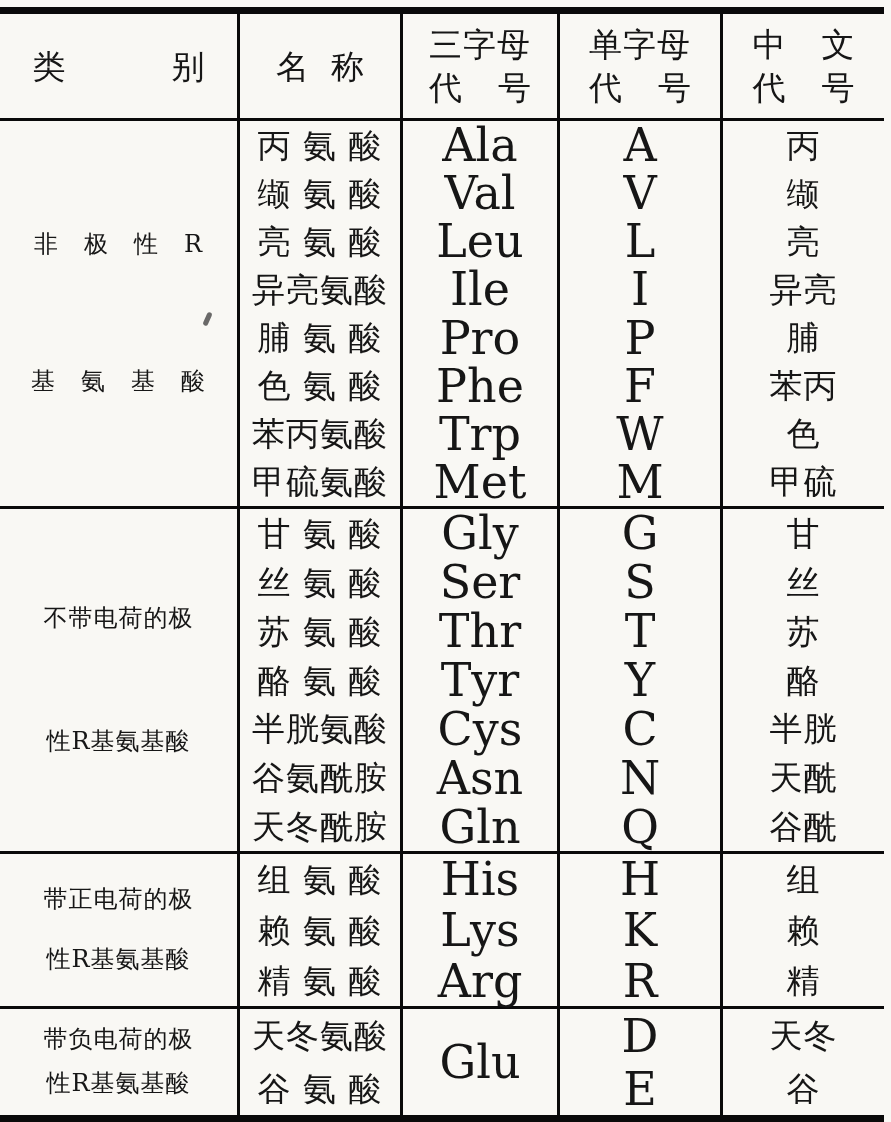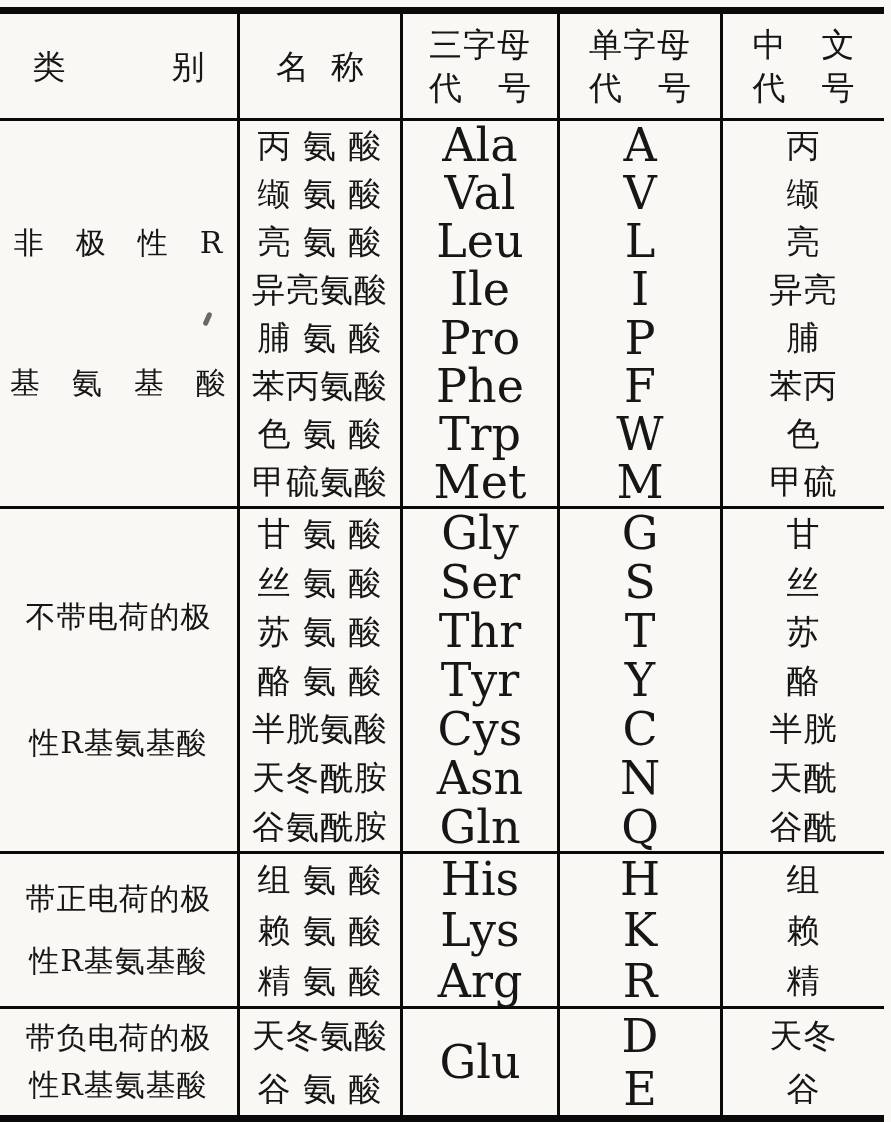--- a/index.html
+++ b/index.html
@@ -54,21 +54,21 @@
   .group.g4{border-bottom:none;}
   .g1{height:388px;}
   .g2{height:345px;}
   .g3{height:155px;}
   .g4{height:106px;}
   .cat-cell{
     display:flex;flex-direction:column;justify-content:space-evenly;
     align-items:center;
   }
   .cat-line{
-    font-size:30px;line-height:1.15;white-space:pre;
+    font-size:24px;line-height:1.15;white-space:pre;
     letter-spacing:1px;
   }
   .data-cell{display:flex;flex-direction:column;}
   .line{
     flex:1;display:flex;align-items:center;justify-content:center;
     white-space:pre;line-height:1;
   }
   .cjk{font-size:33px;letter-spacing:1px;}
   .latin{font-size:46px;}
   
@@ -109,22 +109,22 @@
       <div class="cell cat-cell">
         <div class="cat-line">非　极　性　R</div>
         <div class="cat-line">基　氨　基　酸</div>
       </div>
       <div class="cell data-cell">
           <div class="line cjk">丙 氨 酸</div>
           <div class="line cjk">缬 氨 酸</div>
           <div class="line cjk">亮 氨 酸</div>
           <div class="line cjk">异亮氨酸</div>
           <div class="line cjk">脯 氨 酸</div>
+          <div class="line cjk">色 氨 酸</div>
           <div class="line cjk">苯丙氨酸</div>
-          <div class="line cjk">色 氨 酸</div>
           <div class="line cjk">甲硫氨酸</div>
         </div>
       <div class="cell data-cell">
           <div class="line latin">Ala</div>
           <div class="line latin">Val</div>
           <div class="line latin">Leu</div>
           <div class="line latin">Ile</div>
           <div class="line latin">Pro</div>
           <div class="line latin">Phe</div>
           <div class="line latin">Trp</div>
@@ -156,22 +156,22 @@
       <div class="cell cat-cell">
         <div class="cat-line">不带电荷的极</div>
         <div class="cat-line">性R基氨基酸</div>
       </div>
       <div class="cell data-cell">
           <div class="line cjk">甘 氨 酸</div>
           <div class="line cjk">丝 氨 酸</div>
           <div class="line cjk">苏 氨 酸</div>
           <div class="line cjk">酪 氨 酸</div>
           <div class="line cjk">半胱氨酸</div>
+          <div class="line cjk">谷氨酰胺</div>
           <div class="line cjk">天冬酰胺</div>
-          <div class="line cjk">谷氨酰胺</div>
         </div>
       <div class="cell data-cell">
           <div class="line latin">Gly</div>
           <div class="line latin">Ser</div>
           <div class="line latin">Thr</div>
           <div class="line latin">Tyr</div>
           <div class="line latin">Cys</div>
           <div class="line latin">Asn</div>
           <div class="line latin">Gln</div>
         </div>

